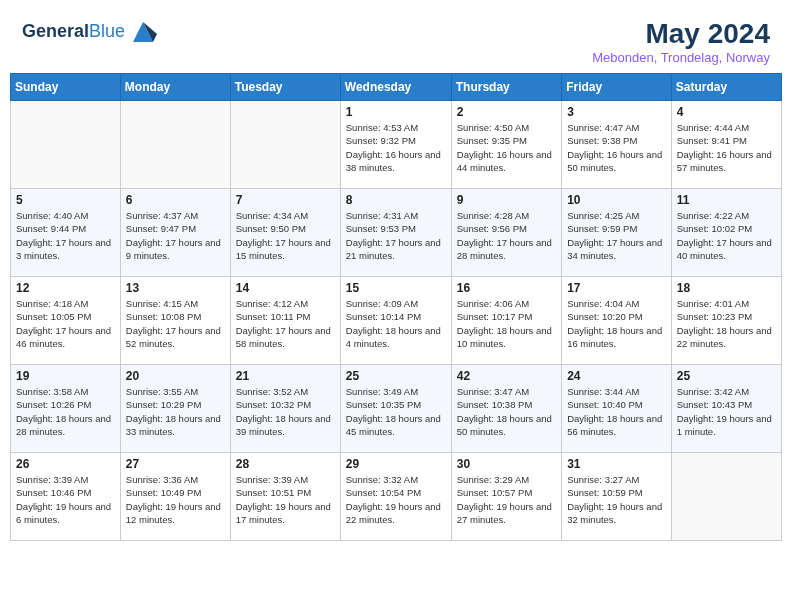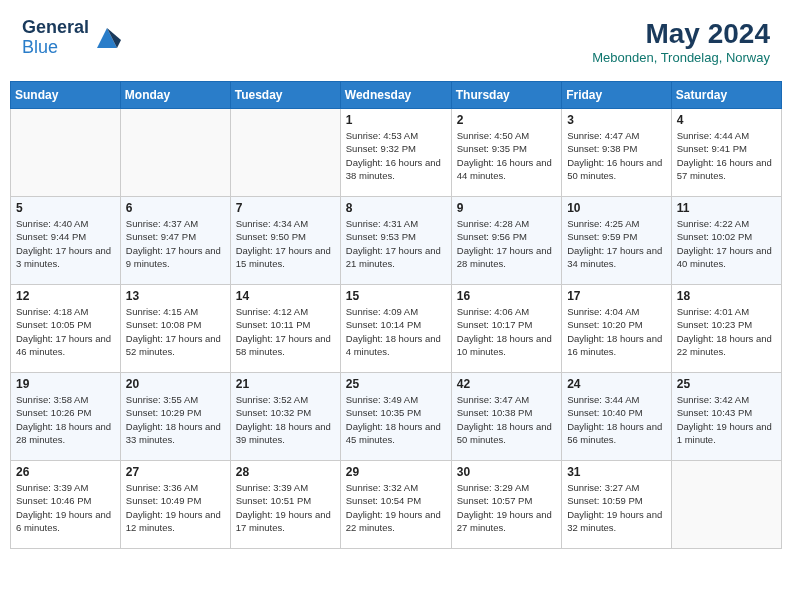--- a/index.html
+++ b/index.html
@@ -15,21 +15,21 @@
       justify-content: space-between;
       align-items: flex-start;
       padding: 8px 12px 4px 12px;
     }
     .logo {
       display: flex;
       align-items: center;
     }
     .logo-text {
       display: flex;
-      flex-direction: column;
+      flex-direction: row;
       line-height: 1.1;
     }
     .logo-general {
       font-size: 18px;
       font-weight: bold;
       color: #1a3a5c;
     }
     .logo-blue {
       font-size: 18px;
       font-weight: normal;
@@ -43,26 +43,26 @@
     .title-block {
       text-align: right;
     }
     .month-year {
       font-size: 28px;
       font-weight: bold;
       color: #1a3a5c;
     }
     .location {
       font-size: 13px;
-      color: #0f766e;
+      color: #8b5cf6;
     }
     .calendar {
       width: 100%;
       border-collapse: collapse;
-      margin-top: 12px;
+      margin-top: 4px;
     }
     .calendar th {
       background-color: #2a7dc9;
       color: #fff;
       font-size: 12px;
       font-weight: bold;
       padding: 6px 4px;
       border: 1px solid #1a6ab5;
       text-align: left;
     }

